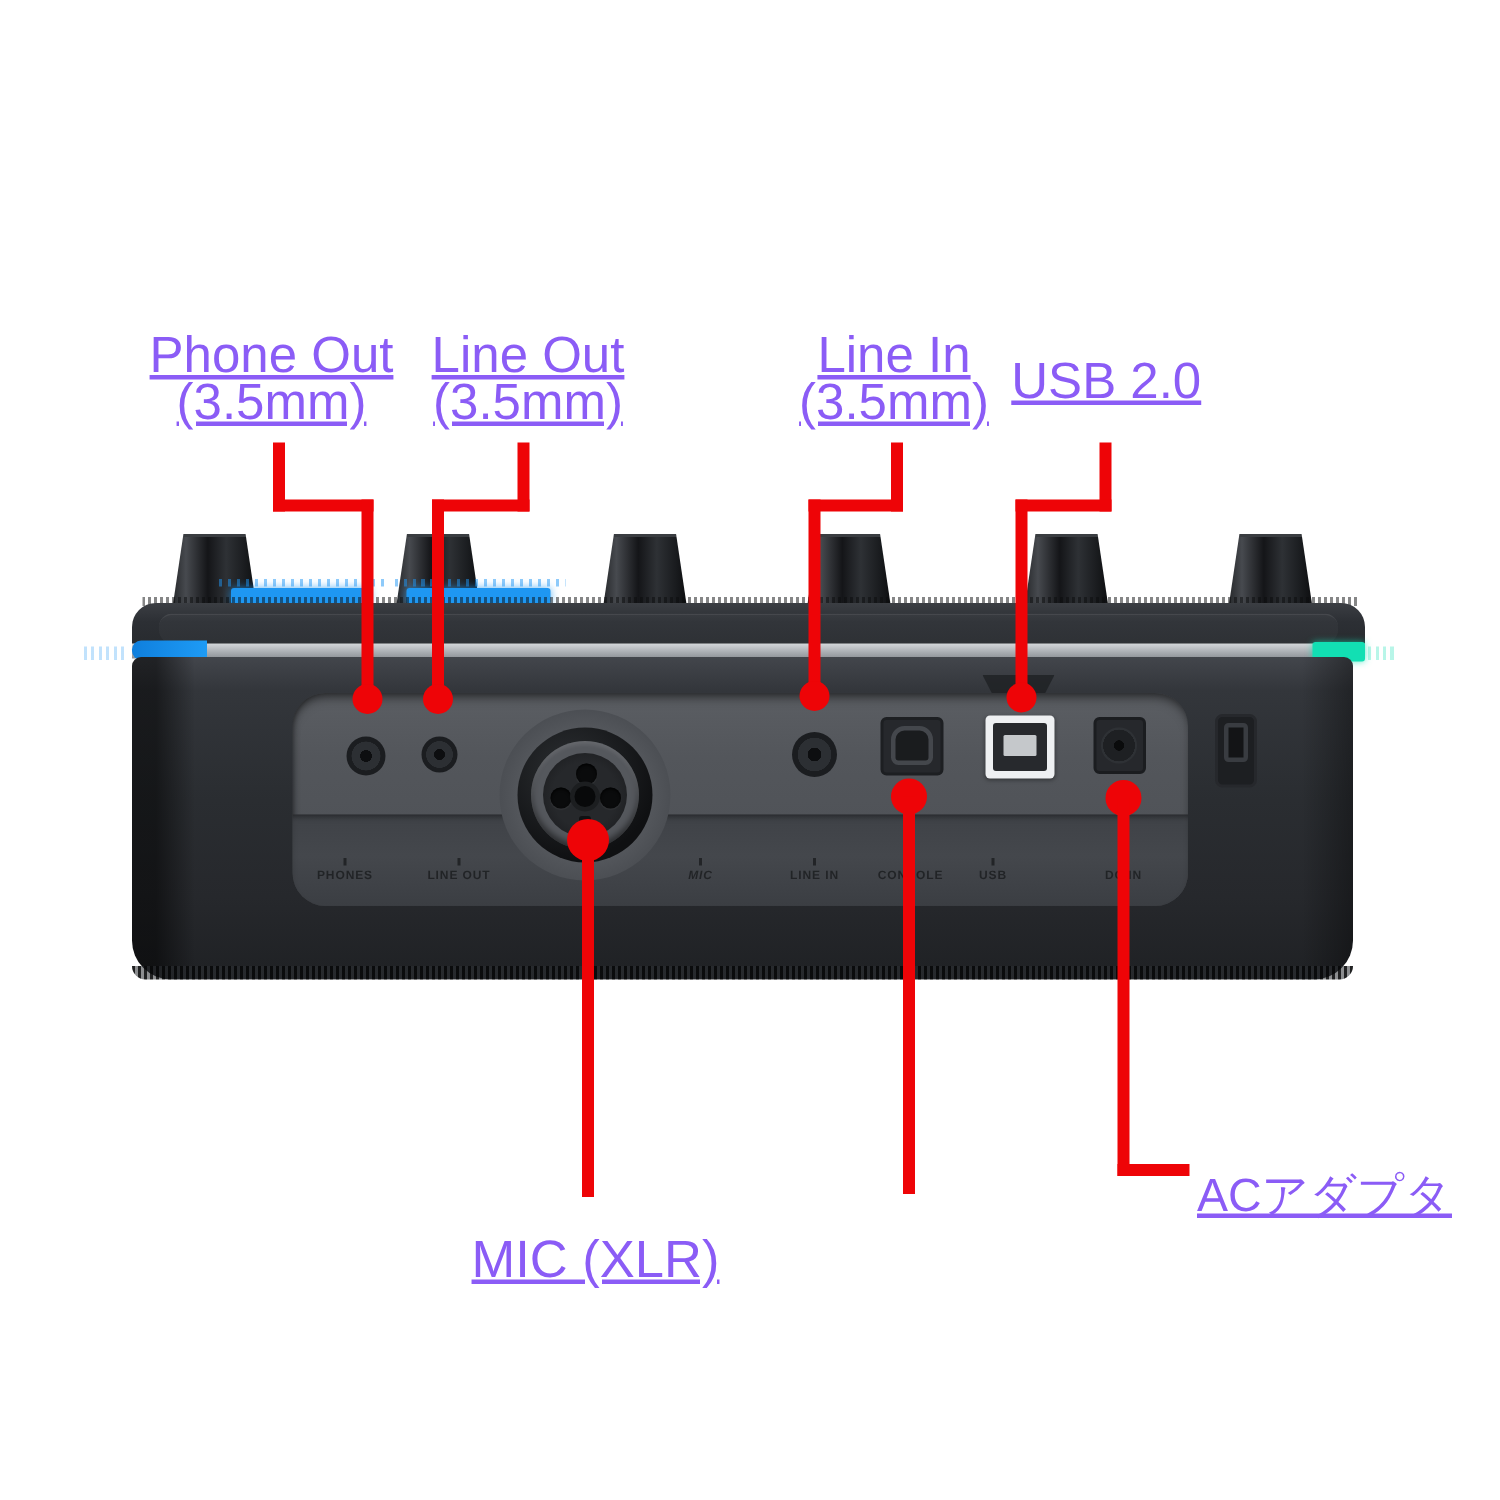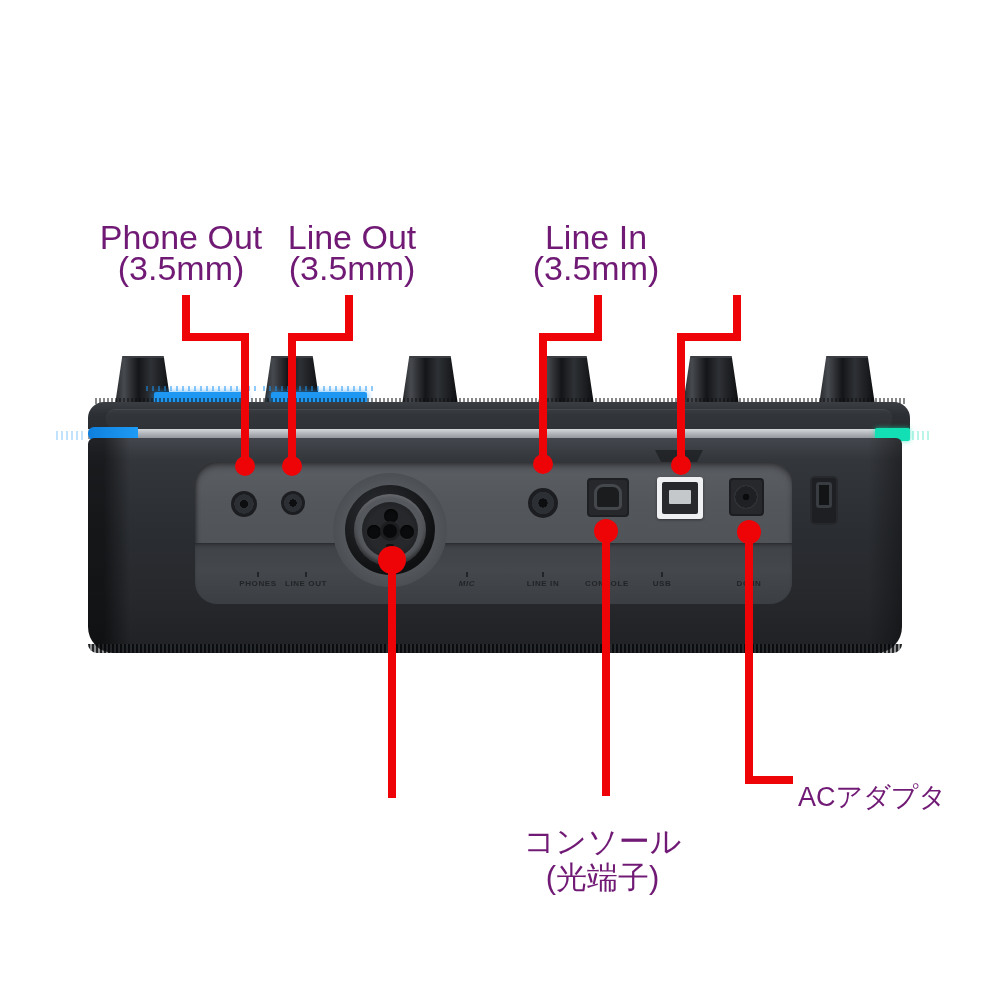--- a/index.html
+++ b/index.html
@@ -1,20 +1,20 @@
 <!DOCTYPE html>
 <html><head>
 <meta charset="utf-8">
 <style>
   html,body{margin:0;padding:0;background:#fff;}
   .stage{position:relative;width:1000px;height:1000px;background:#ffffff;overflow:hidden;
          font-family:"Liberation Sans","DejaVu Sans",sans-serif;color:#161616;}
 
   
-  .lbl{position:absolute;text-align:center;color:#701a75;font-size:34px;line-height:31px;white-space:nowrap;}
+  .lbl{position:absolute;text-align:center;color:#8b5cf6;font-size:34px;line-height:31px;white-space:nowrap;text-decoration:underline;}
   .lbl .t{white-space:nowrap;}
   .lbl-left{text-align:left;}
 
   
   .seg{position:absolute;background:#ee0407;}
   .dot{position:absolute;background:#ee0407;border-radius:50%;}
 
   
   .knob{position:absolute;top:356px;width:56px;height:47px;
         clip-path:polygon(13% 0,87% 0,100% 100%,0 100%);
@@ -142,21 +142,21 @@
         <div class="usb-tab"></div>
       </div>
     </div>
     <div class="dc-port">
       <div class="dc-hole"></div>
     </div>
     <div class="power-switch">
       <div class="rocker"></div>
     </div>
 
-    <div class="plabel" style="left:258px;"><span class="tick"></span><span>PHONES</span></div>
+    <div class="plabel" style="left:230px;"><span class="tick"></span><span>PHONES</span></div>
     <div class="plabel" style="left:306px;"><span class="tick"></span><span>LINE OUT</span></div>
     <div class="plabel" style="left:467px;font-style:italic;"><span class="tick"></span><span>MIC</span></div>
     <div class="plabel" style="left:543px;"><span class="tick"></span><span>LINE IN</span></div>
     <div class="plabel" style="left:607px;"><span class="tick"></span><span>CONSOLE</span></div>
     <div class="plabel" style="left:662px;"><span class="tick"></span><span>USB</span></div>
     <div class="plabel" style="left:749px;"><span class="tick"></span><span>DC IN</span></div>
   </div>
 
   <div class="seg" style="left:182px;top:295px;width:8px;height:46px;"></div>
   <div class="seg" style="left:182px;top:333px;width:67px;height:8px;"></div>
@@ -193,21 +193,23 @@
     <div class="t">(3.5mm)</div>
   </div>
   <div class="lbl" style="left:252px;top:222px;width:200px;">
     <div class="t">Line Out</div>
     <div class="t">(3.5mm)</div>
   </div>
   <div class="lbl" style="left:496px;top:222px;width:200px;">
     <div class="t">Line In</div>
     <div class="t">(3.5mm)</div>
   </div>
-  <div class="lbl" style="left:500px;top:824px;width:205px;font-size:31px;line-height:36px;">
-    <div class="t">コンソール</div>
-    <div class="t">(光端子)</div>
-  </div>
-  <div class="lbl lbl-left" style="left:798px;top:780px;width:180px;font-size:27px;line-height:34px;">
+  <div class="lbl" style="left:655px;top:239px;width:165px;">
+    <div class="t">USB 2.0</div>
+  </div>
+  <div class="lbl" style="left:297px;top:821px;width:200px;font-size:35px;line-height:38px;">
+    <div class="t">MIC (XLR)</div>
+  </div>
+  <div class="lbl lbl-left" style="left:798px;top:780px;width:180px;font-size:31px;line-height:34px;">
     <div class="t">ACアダプタ</div>
   </div>
 
 </div>
 
 </body></html>

